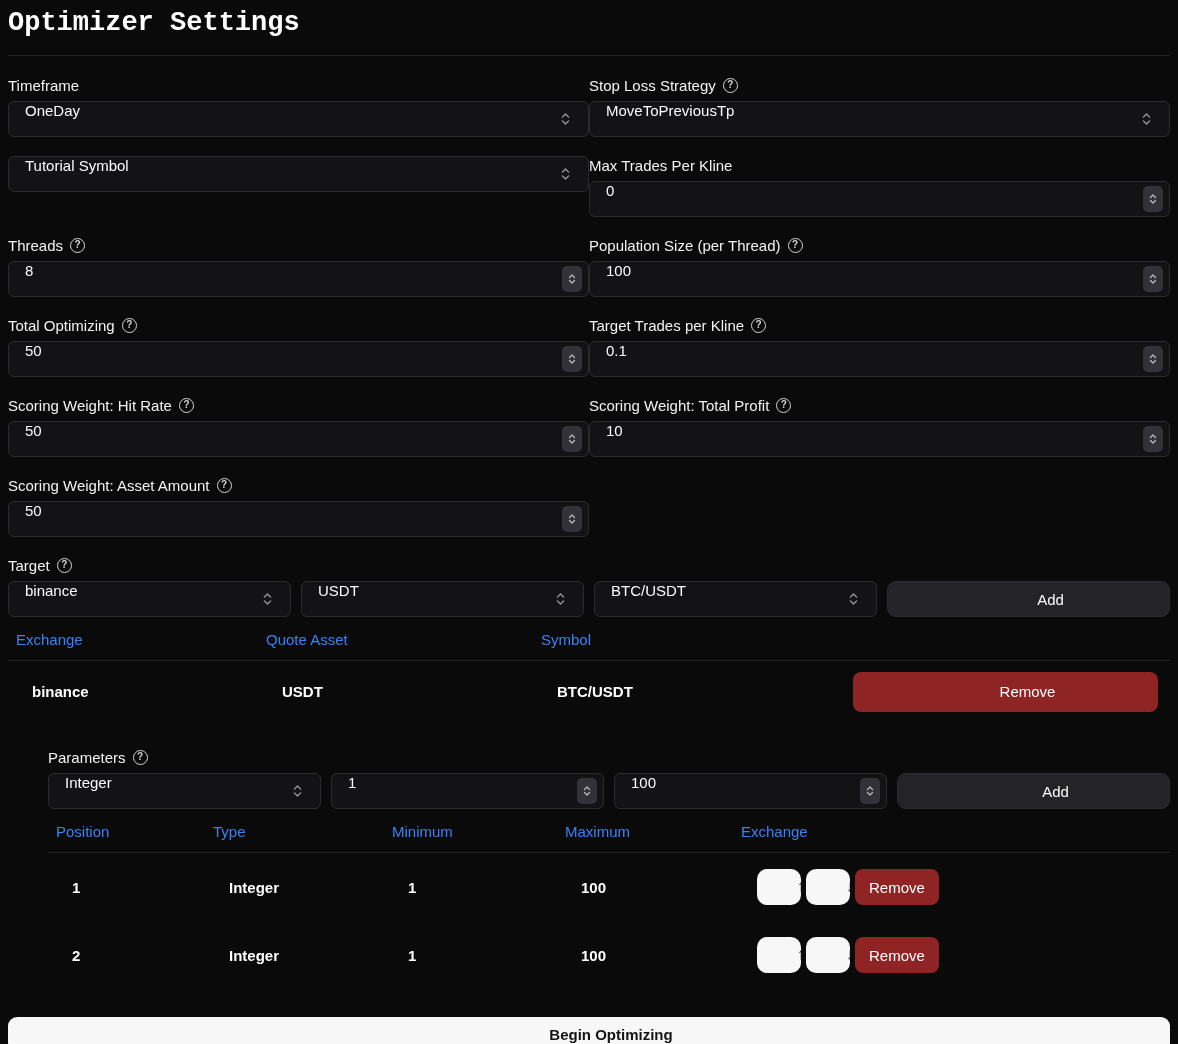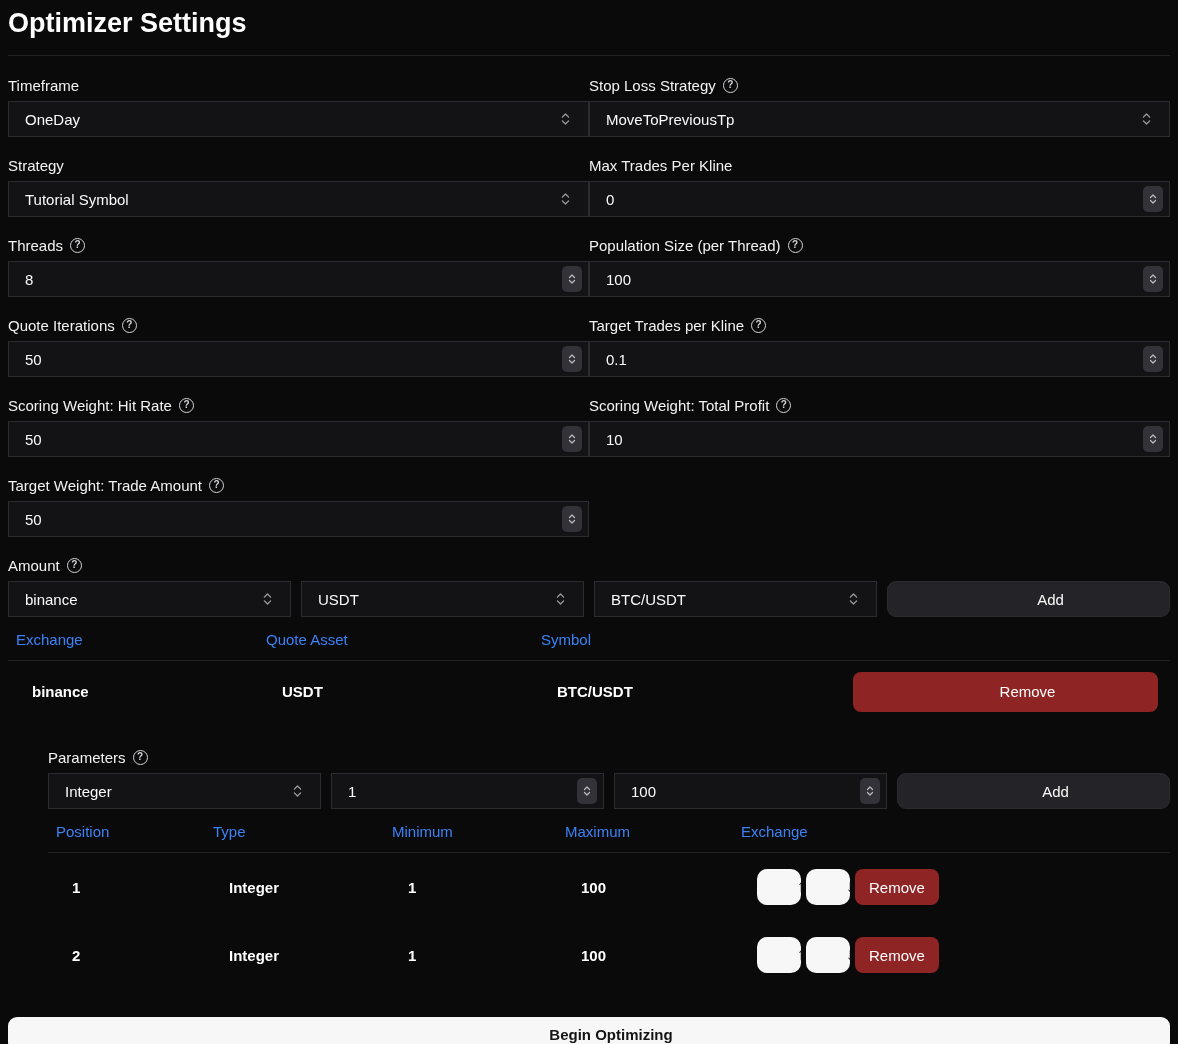--- a/index.html
+++ b/index.html
@@ -6,40 +6,40 @@
   html, body { width: 1178px; height: 1044px; }
   body {
     background: #0a0a0a;
     font-family: "Liberation Sans", sans-serif;
     color: #f2f2f2;
     overflow: hidden;
   }
   .page { padding: 0 8px; }
 
   
-  .page-header { padding-top: 7px; border-bottom: 1px solid #232326; }
+  .page-header { padding-top: 7px; border-bottom: 1px solid #232326; font-family: Liberation Mono, monospace; }
   .page-title { font-size: 27px; font-weight: 700; color: #ffffff; line-height: 32px; margin-bottom: 16px; }
 
   
   .form-grid { display: grid; grid-template-columns: 1fr 1fr; margin-top: 20px; }
   .field { margin-bottom: 19px; }
   .label-row { display: flex; align-items: center; gap: 7px; margin-bottom: 7px; height: 18px; }
   .field-label, .section-label { font-size: 15px; font-weight: 500; color: #f2f2f2; }
   .help {
     width: 15px; height: 15px; border-radius: 50%;
     border: 1.4px solid #d4d4d8; color: #d4d4d8;
     display: inline-flex; align-items: center; justify-content: center;
     font-size: 10px; font-weight: 700; line-height: 1; cursor: pointer;
   }
 
   
   .control {
     position: relative; height: 36px; width: 100%;
-    background: #131316; border: 1px solid #2c2c30; border-radius: 0;
-    display: flex; align-items: center; cursor: pointer;
+    background: #131316; border: 1px solid #2c2c30; border-radius: 6px;
+    display: flex; cursor: pointer;
   }
   .control .value {
     padding-left: 16px; font-size: 15px; font-weight: 500; color: #fafafa;
   }
   .chevron { position: absolute; right: 15px; top: 50%; transform: translateY(-50%); display: flex; }
   .spinner {
     position: absolute; right: 6px; top: 50%; transform: translateY(-50%);
     width: 20px; height: 26px; border-radius: 5px; background: #323238;
     display: flex; align-items: center; justify-content: center; cursor: pointer;
   }
@@ -124,23 +124,20 @@
         <span class="chevron">
           <svg width="15" height="15" viewBox="0 0 24 24" fill="none" stroke="#9b9ba3" stroke-width="2.2" stroke-linecap="round" stroke-linejoin="round">
               <path d="m7 15 5 5 5-5"></path>
               <path d="m7 9 5-5 5 5"></path>
             </svg>
         </span>
       </div>
     </div>
 
     <div class="field">
-      <div class="label-row">
-        <span class="field-label">Strategy</span>
-      </div>
       <div class="control">
         <span class="value">Tutorial Symbol</span>
         <span class="chevron">
           <svg width="15" height="15" viewBox="0 0 24 24" fill="none" stroke="#9b9ba3" stroke-width="2.2" stroke-linecap="round" stroke-linejoin="round">
               <path d="m7 15 5 5 5-5"></path>
               <path d="m7 9 5-5 5 5"></path>
             </svg>
         </span>
       </div>
     </div>
@@ -187,21 +184,21 @@
           <svg width="12" height="12" viewBox="0 0 24 24" fill="none" stroke="#b8b8c0" stroke-width="2.6" stroke-linecap="round" stroke-linejoin="round">
               <path d="m7 15 5 5 5-5"></path>
               <path d="m7 9 5-5 5 5"></path>
             </svg>
         </span>
       </div>
     </div>
 
     <div class="field">
       <div class="label-row">
-        <span class="field-label">Quote Iterations</span>
+        <span class="field-label">Total Optimizing</span>
         <span class="help">?</span>
       </div>
       <div class="control">
         <span class="value">50</span>
         <span class="spinner">
           <svg width="12" height="12" viewBox="0 0 24 24" fill="none" stroke="#b8b8c0" stroke-width="2.6" stroke-linecap="round" stroke-linejoin="round">
               <path d="m7 15 5 5 5-5"></path>
               <path d="m7 9 5-5 5 5"></path>
             </svg>
         </span>
@@ -251,40 +248,40 @@
           <svg width="12" height="12" viewBox="0 0 24 24" fill="none" stroke="#b8b8c0" stroke-width="2.6" stroke-linecap="round" stroke-linejoin="round">
               <path d="m7 15 5 5 5-5"></path>
               <path d="m7 9 5-5 5 5"></path>
             </svg>
         </span>
       </div>
     </div>
 
     <div class="field">
       <div class="label-row">
-        <span class="field-label">Target Weight: Trade Amount</span>
+        <span class="field-label">Scoring Weight: Asset Amount</span>
         <span class="help">?</span>
       </div>
       <div class="control">
         <span class="value">50</span>
         <span class="spinner">
           <svg width="12" height="12" viewBox="0 0 24 24" fill="none" stroke="#b8b8c0" stroke-width="2.6" stroke-linecap="round" stroke-linejoin="round">
               <path d="m7 15 5 5 5-5"></path>
               <path d="m7 9 5-5 5 5"></path>
             </svg>
         </span>
       </div>
     </div>
     <div></div>
   </div>
 
   
   <div class="section">
     <div class="label-row">
-      <span class="section-label">Amount</span>
+      <span class="section-label">Target</span>
       <span class="help">?</span>
     </div>
     <div class="controls-row">
       <div class="control">
         <span class="value">binance</span>
         <span class="chevron">
           <svg width="15" height="15" viewBox="0 0 24 24" fill="none" stroke="#9b9ba3" stroke-width="2.2" stroke-linecap="round" stroke-linejoin="round">
               <path d="m7 15 5 5 5-5"></path>
               <path d="m7 9 5-5 5 5"></path>
             </svg>

